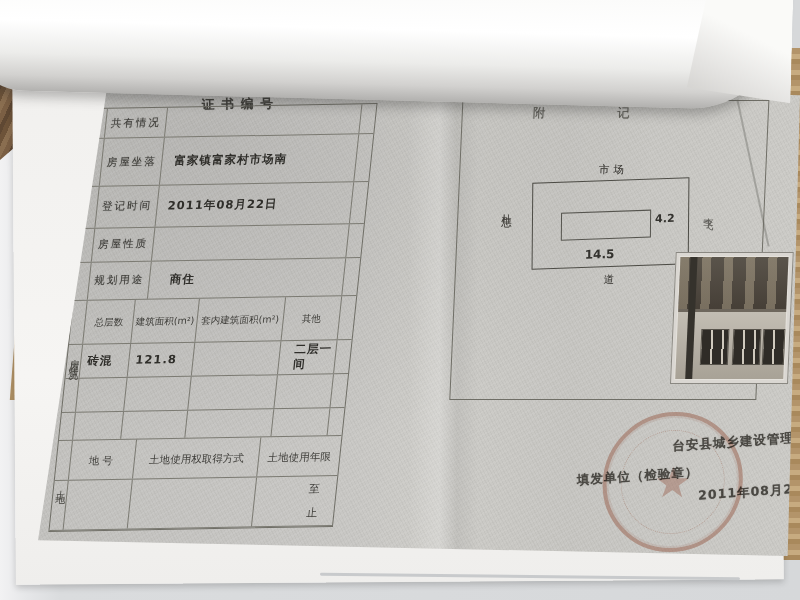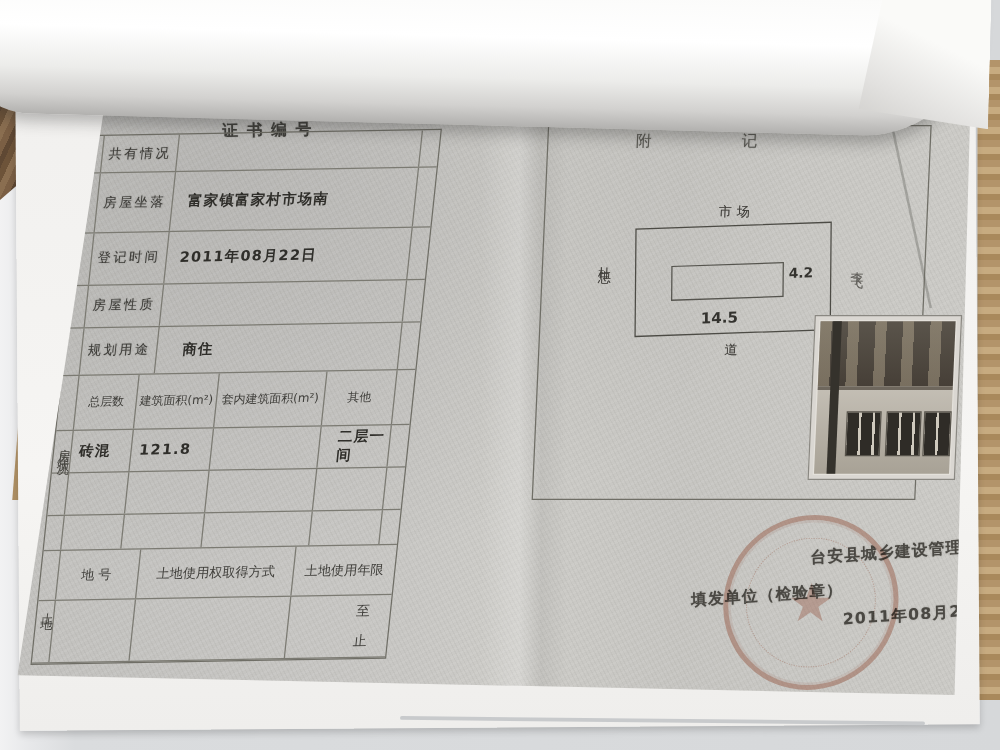--- a/index.html
+++ b/index.html
@@ -21,21 +21,21 @@
     clip-path:polygon(55% 0,100% 0,55% 100%,10% 100%);z-index:2;}
   .maroon-a{left:20px;top:62px;width:18px;height:28px;background:#5d2126;transform:rotate(24deg);z-index:3;}
   .maroon-b{left:38px;top:96px;width:13px;height:18px;background:#6b2a30;transform:rotate(24deg);z-index:3;}
   .kraft-right{left:782px;top:48px;width:18px;height:512px;
     background:repeating-linear-gradient(180deg,#b3946a 0 6px,#c7ab80 6px 11px,#a9895c 11px 16px);z-index:3;}
   .underpage{left:14px;top:58px;width:768px;height:524px;background:linear-gradient(180deg,#f1f0ee,#f6f5f3 60%,#efeeec);
     transform:rotate(-0.4deg);box-shadow:0 3px 6px rgba(0,0,0,0.18);z-index:4;}
   .stack-line{left:320px;top:575px;width:420px;height:3px;background:#c8cacc;transform:rotate(0.6deg);z-index:4;border-radius:2px;}
 
   
-  .photocopy{left:4px;top:78px;width:772px;height:478px;z-index:5;
+  .photocopy{left:28px;top:78px;width:772px;height:478px;z-index:5;
     background:
       radial-gradient(ellipse at 22% 12%, rgba(0,0,0,0.07), transparent 55%),
       repeating-linear-gradient(63deg, rgba(80,80,74,0.05) 0 1px, transparent 1px 3px),
       repeating-linear-gradient(-28deg, rgba(255,255,255,0.06) 0 2px, transparent 2px 5px),
       linear-gradient(90deg,#c2c1be 0,#c8c7c4 42%,#cdccc8 52%,#c6c5c1 70%,#cbcac6 100%);
     clip-path:polygon(10.4% 0.4%,100% 3.6%,98.4% 100%,1.3% 96.7%);
     color:#3f3e3a;}
   .photocopy .fold-band{left:380px;top:0;width:70px;height:478px;
     background:linear-gradient(90deg,transparent,rgba(255,255,255,0.18) 45%,rgba(0,0,0,0.05) 70%,transparent);}
   .fold-line{left:724px;top:20px;width:2px;height:150px;background:rgba(90,89,84,0.35);transform:rotate(-12deg);}

